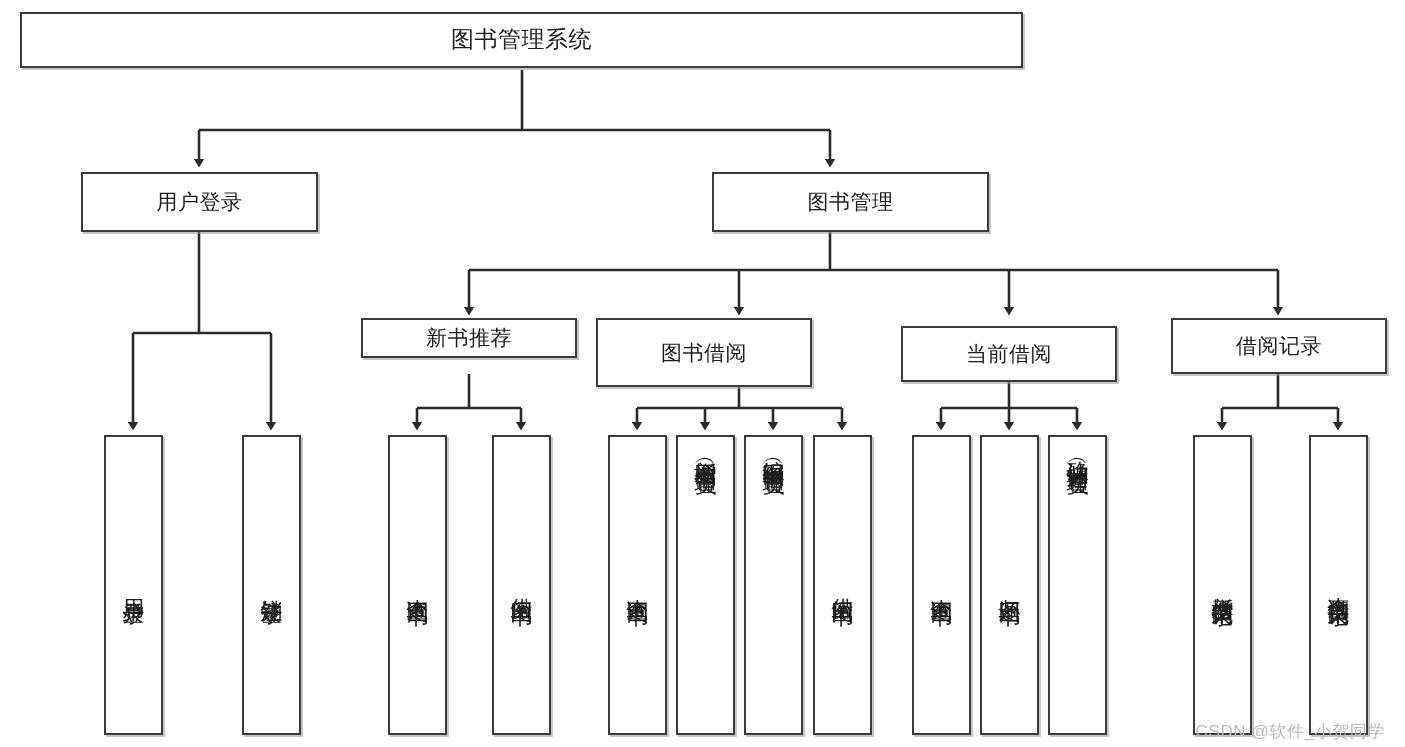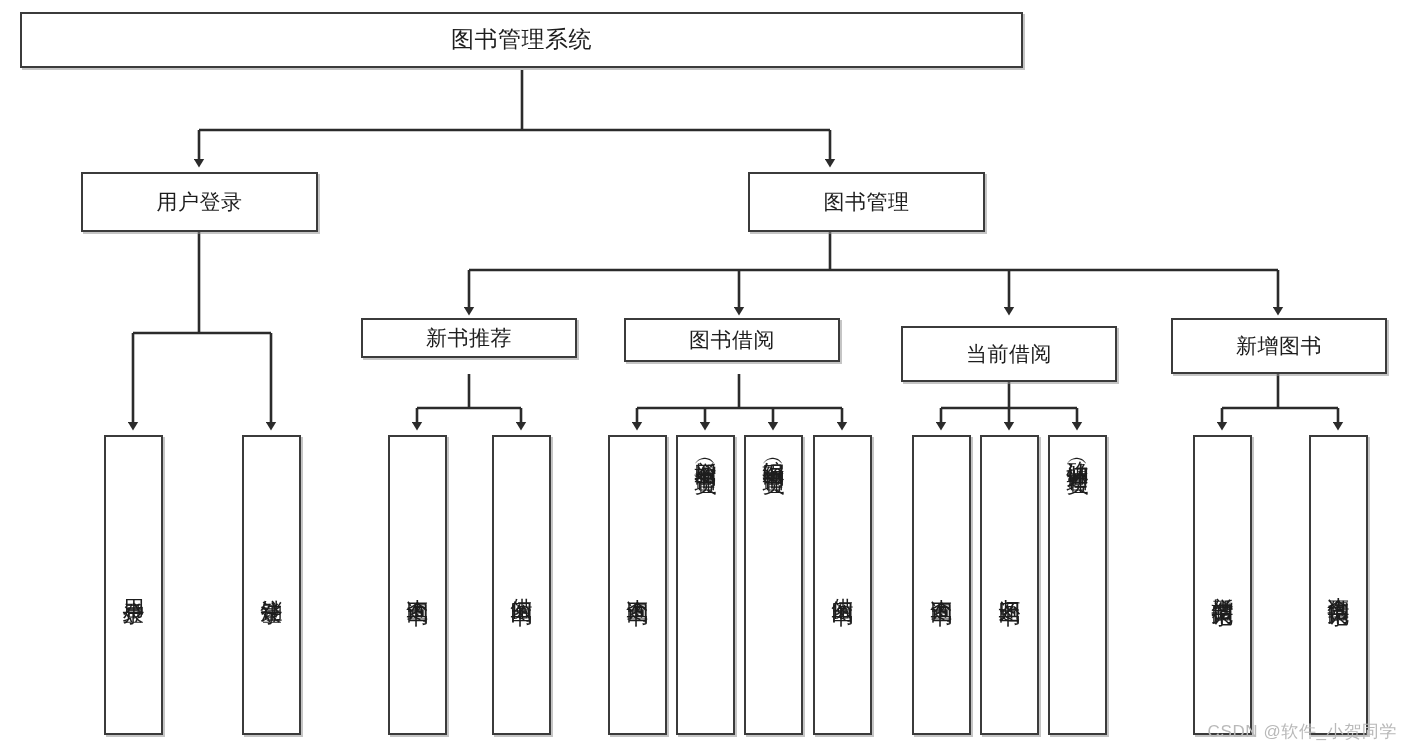--- a/index.html
+++ b/index.html
@@ -66,21 +66,21 @@
     line-height: 1.18;
     letter-spacing: 2px;
     white-space: nowrap;
   }
   .node-leaf.leaf-mid {
     align-items: center;
     padding-top: 0;
   }
   #watermark {
     position: absolute;
-    right: 8px;
+    right: 20px;
     bottom: 4px;
     font-size: 17px;
     color: #b9b9b9;
     letter-spacing: 0.6px;
     z-index: 3;
     white-space: nowrap;
   }
 </style>
 </head>
 <body>
@@ -138,38 +138,38 @@
   </svg>
 
   <div class="node node-root" style="left:20px; top:12px; width:1003px; height:56px;">
     <span class="node-label">图书管理系统</span>
   </div>
 
   <div class="node node-h" style="left:81px; top:172px; width:237px; height:60px;">
     <span class="node-label">用户登录</span>
   </div>
 
-  <div class="node node-h" style="left:712px; top:172px; width:237px; height:60px;margin-left:36px;">
+  <div class="node node-h" style="left:712px; top:172px; width:277px; height:60px;">
     <span class="node-label">图书管理</span>
   </div>
 
   <div class="node node-h" style="left:361px; top:318px; width:216px; height:40px;">
     <span class="node-label">新书推荐</span>
   </div>
 
-  <div class="node node-h" style="left:624px; top:318px; width:216px; height:44px;">
+  <div class="node node-h" style="left:596px; top:318px; width:216px; height:69px;">
     <span class="node-label">图书借阅</span>
   </div>
 
   <div class="node node-h" style="left:901px; top:318px; width:216px; height:56px;margin-top:8px;">
     <span class="node-label">当前借阅</span>
   </div>
 
   <div class="node node-h" style="left:1171px; top:318px; width:216px; height:56px;">
-    <span class="node-label">新增图书</span>
+    <span class="node-label">借阅记录</span>
   </div>
 
   <div class="node node-leaf leaf-mid" style="left:104px; top:435px; width:59px; height:300px;">
     <span class="node-label">用户登录</span>
   </div>
 
   <div class="node node-leaf leaf-mid" style="left:242px; top:435px; width:59px; height:300px;">
     <span class="node-label">注销登录</span>
   </div>
 

